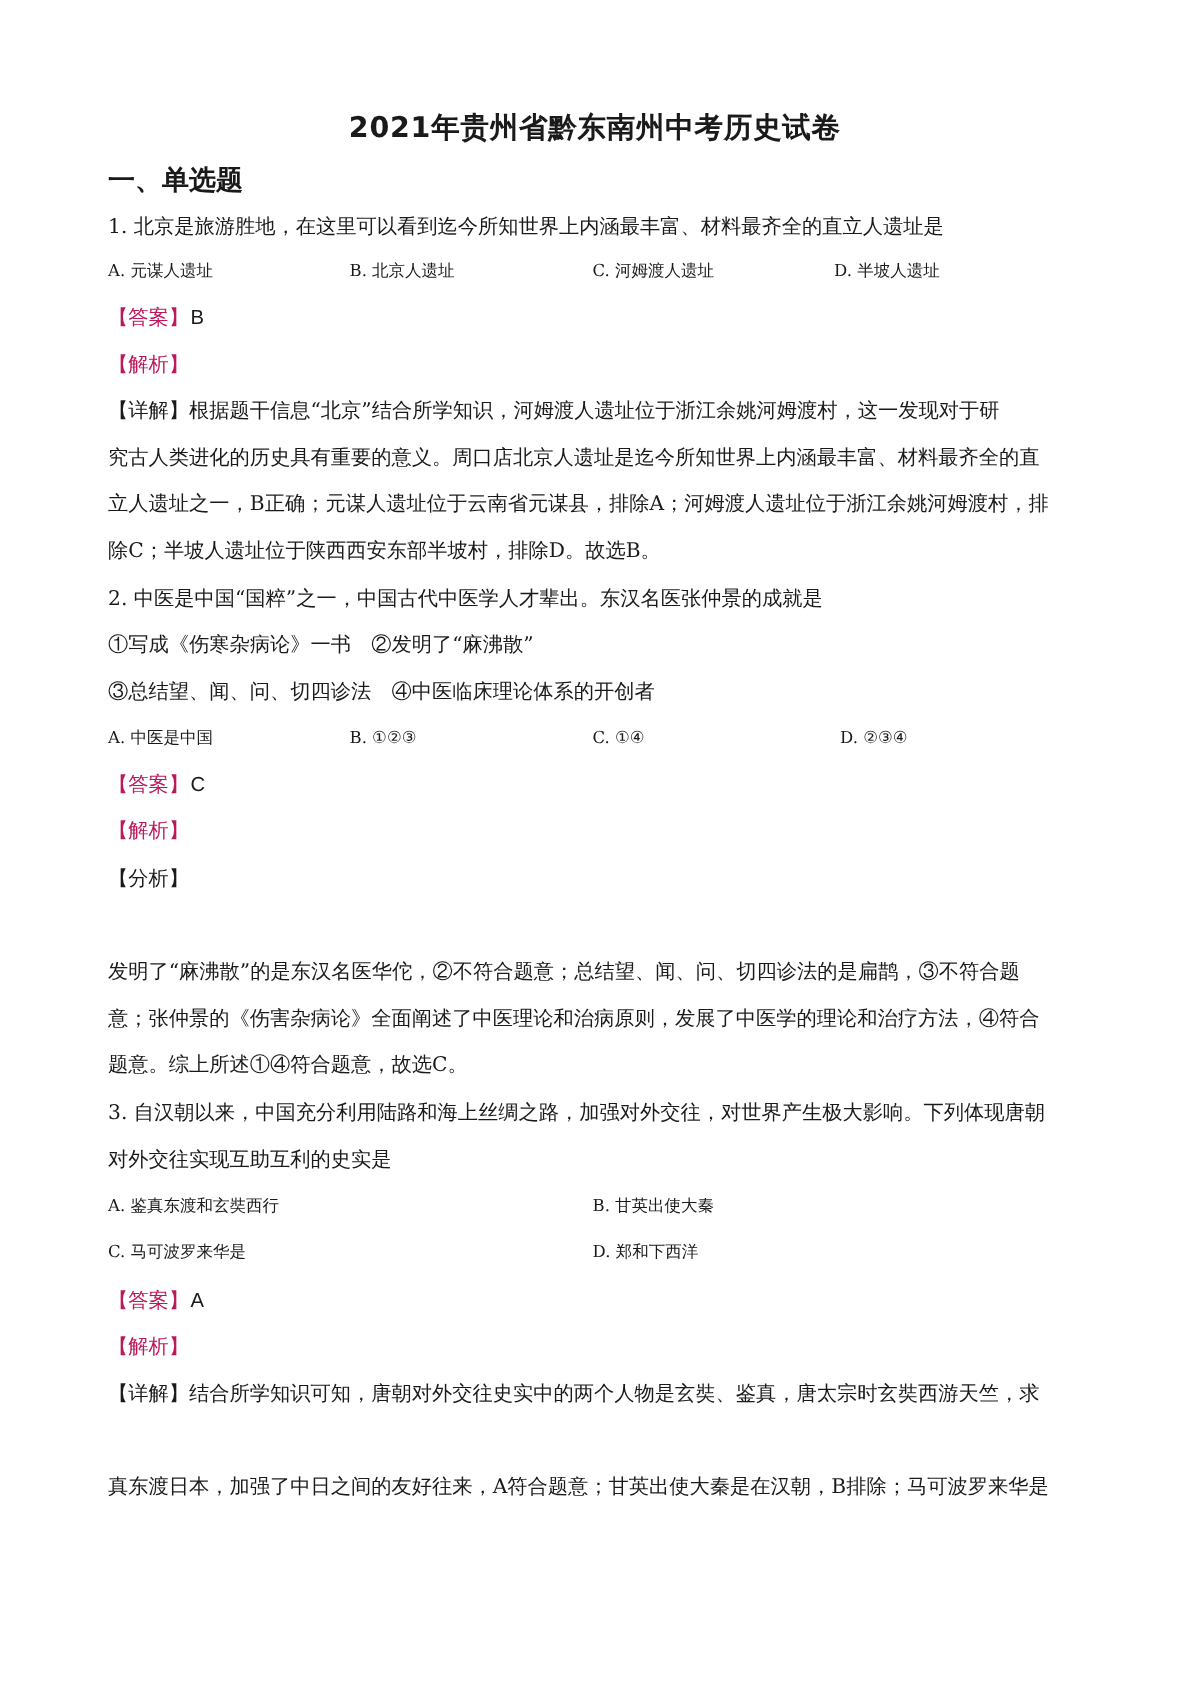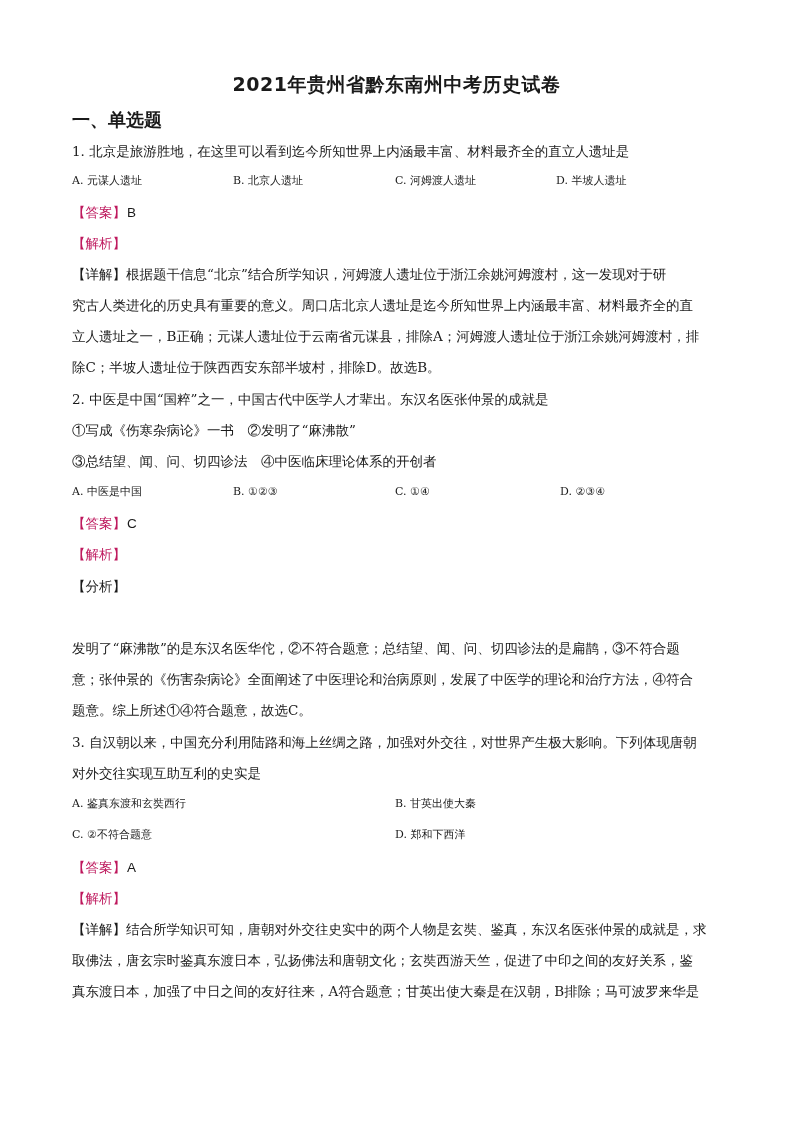--- a/index.html
+++ b/index.html
@@ -55,27 +55,26 @@
   </div>
   <div class="line" style="top:577px">【分析】</div>
   <div class="line" style="top:639px">发明了“麻沸散”的是东汉名医华佗，②不符合题意；总结望、闻、问、切四诊法的是扁鹊，③不符合题</div>
   <div class="line" style="top:670px">意；张仲景的《伤害杂病论》全面阐述了中医理论和治病原则，发展了中医学的理论和治疗方法，④符合</div>
   <div class="line" style="top:701px">题意。综上所述①④符合题意，故选C。</div>
 
   <div class="line" style="top:733px">3. 自汉朝以来，中国充分利用陆路和海上丝绸之路，加强对外交往，对世界产生极大影响。下列体现唐朝</div>
   <div class="line" style="top:764px">对外交往实现互助互利的史实是</div>
   <div class="opt" style="left:72px;top:795px">A. 鉴真东渡和玄奘西行</div>
   <div class="opt" style="left:395px;top:795px">B. 甘英出使大秦</div>
-  <div class="opt" style="left:72px;top:826px">C. ②不符合题意</div>
+  <div class="opt" style="left:72px;top:826px">C. 马可波罗来华是</div>
   <div class="opt" style="left:395px;top:826px">D. 郑和下西洋</div>
   <div class="line" style="top:858px">
     <span class="label-blue">【答案】</span><span class="ans-val">A</span>
   </div>
   <div class="line" style="top:889px">
     <span class="label-blue">【解析】</span>
   </div>
   <div class="line" style="top:920px">
-    <span>【详解】</span><span>结合所学知识可知，唐朝对外交往史实中的两个人物是玄奘、鉴真，东汉名医张仲景的成就是，求</span>
+    <span>【详解】</span><span>结合所学知识可知，唐朝对外交往史实中的两个人物是玄奘、鉴真，唐太宗时玄奘西游天竺，求</span>
   </div>
-  <div class="line" style="top:951px">取佛法，唐玄宗时鉴真东渡日本，弘扬佛法和唐朝文化；玄奘西游天竺，促进了中印之间的友好关系，鉴</div>
   <div class="line" style="top:982px">真东渡日本，加强了中日之间的友好往来，A符合题意；甘英出使大秦是在汉朝，B排除；马可波罗来华是</div>
 
 </div>
 
 </body></html>

